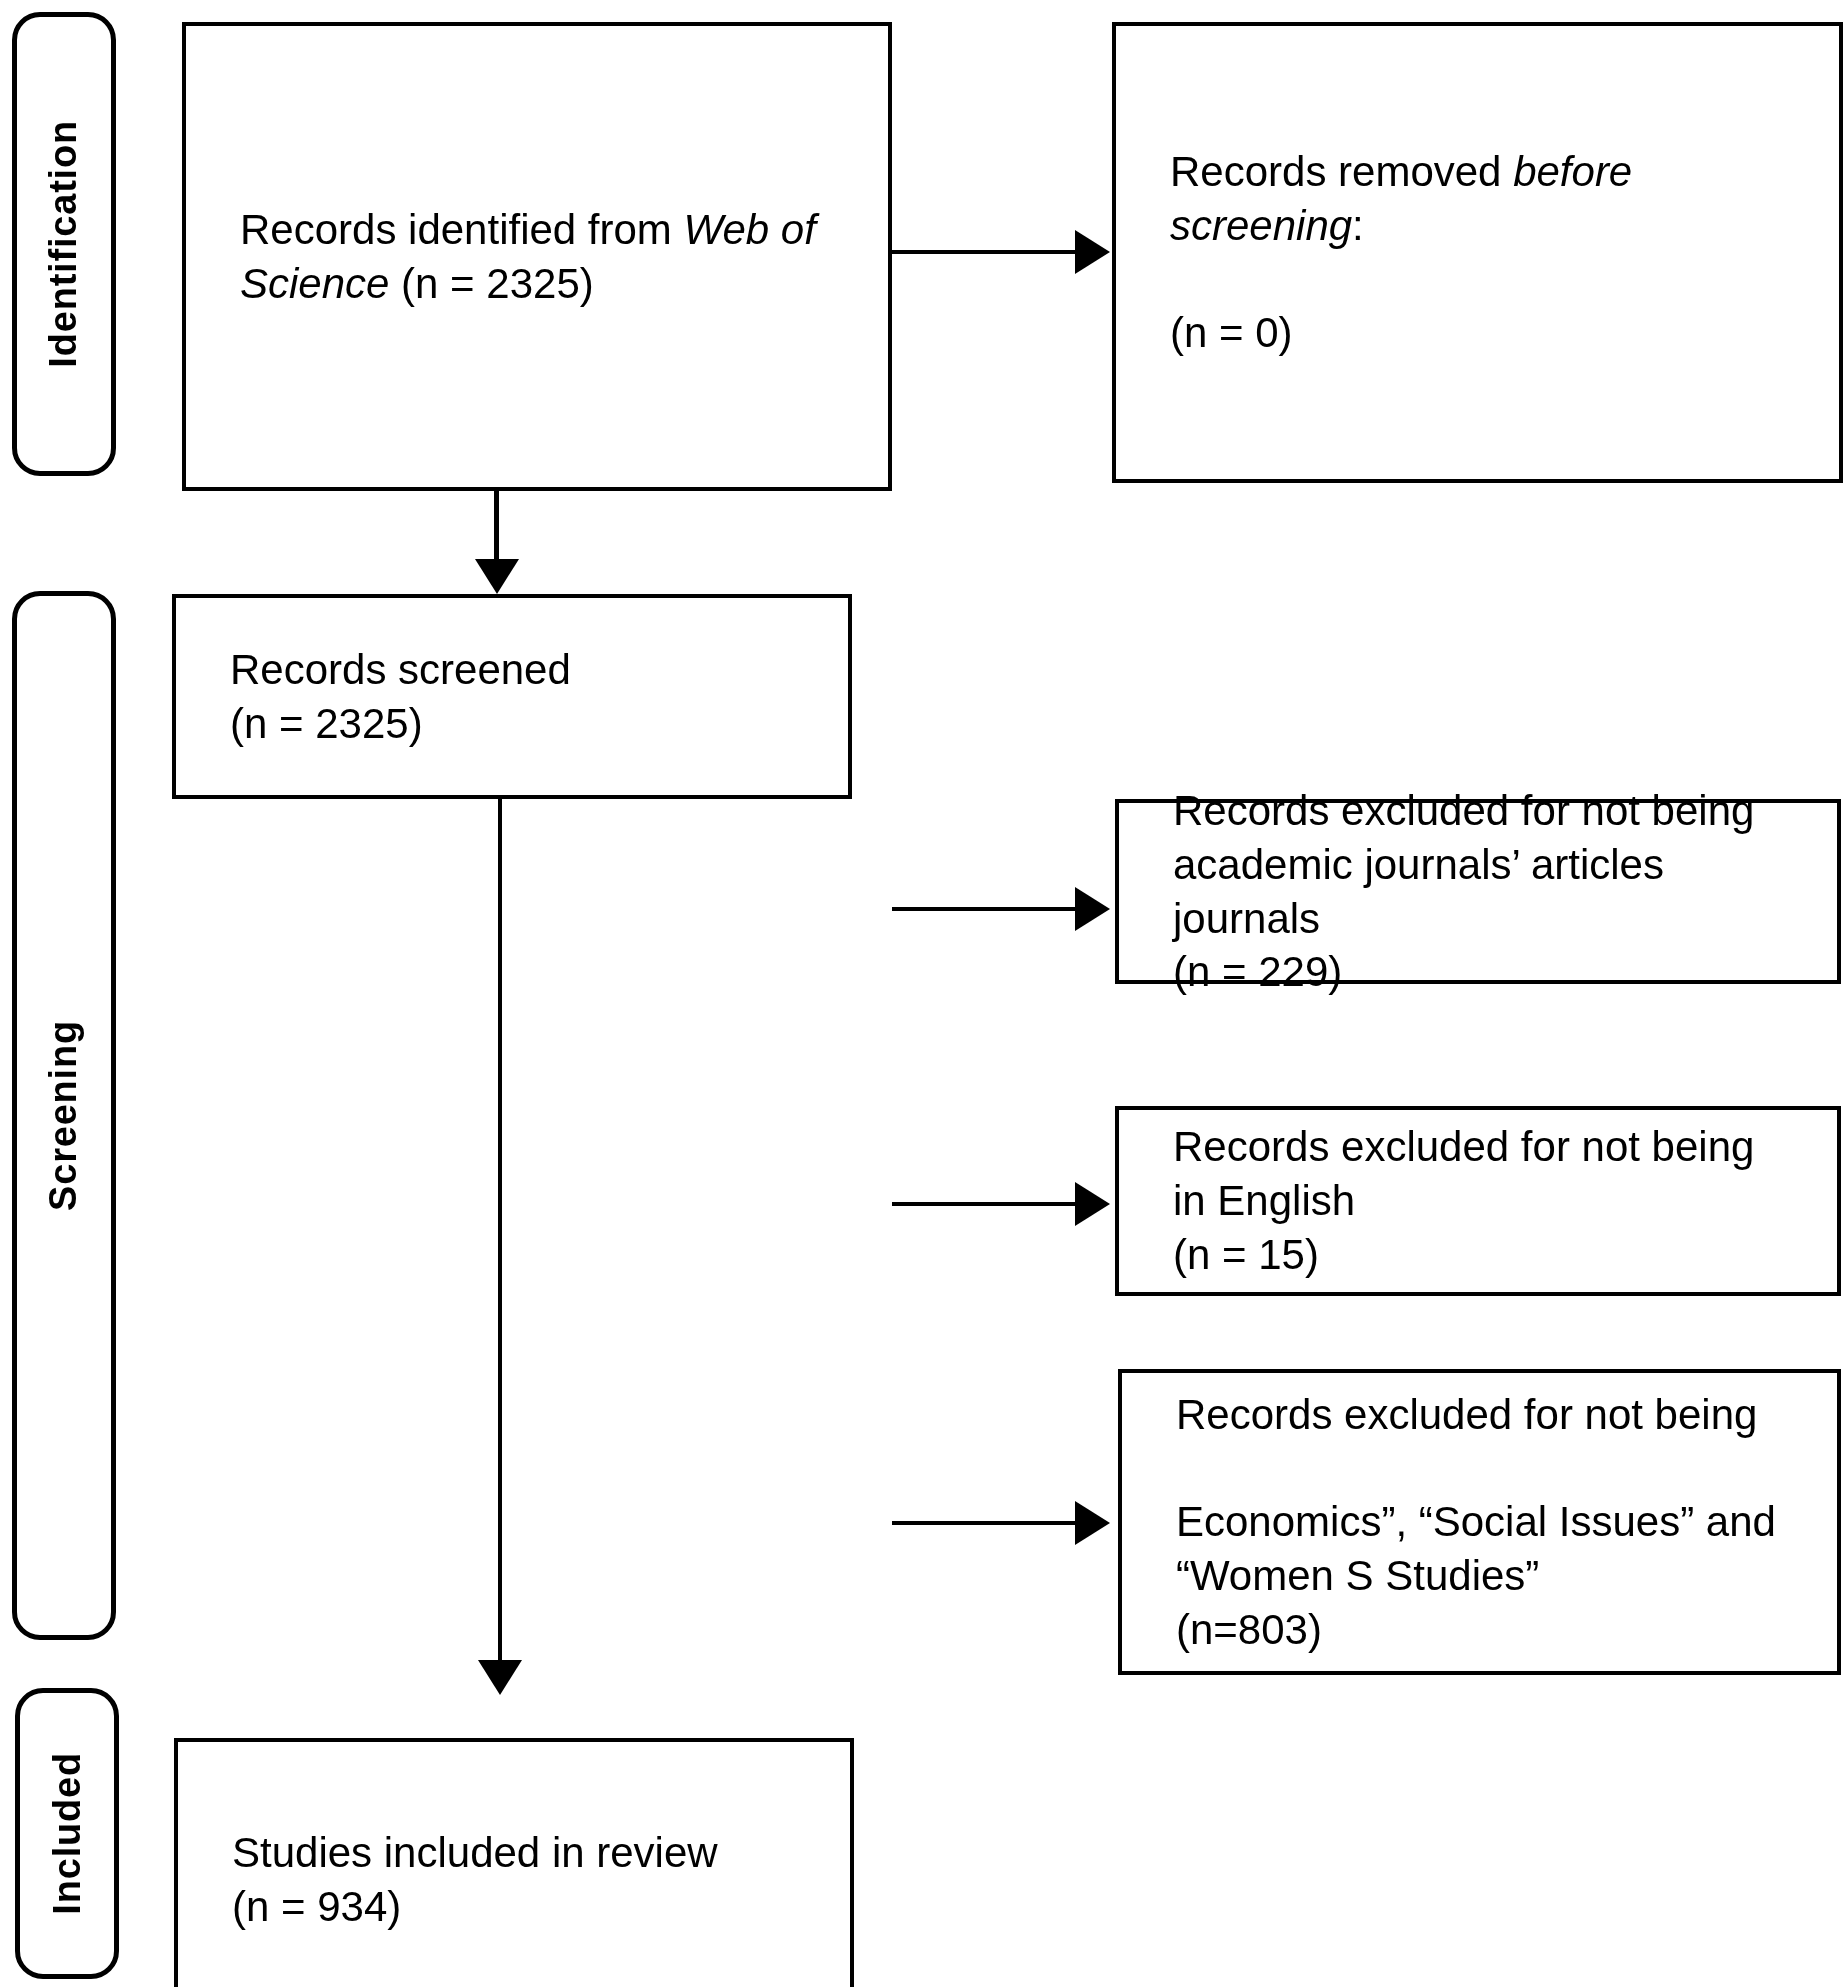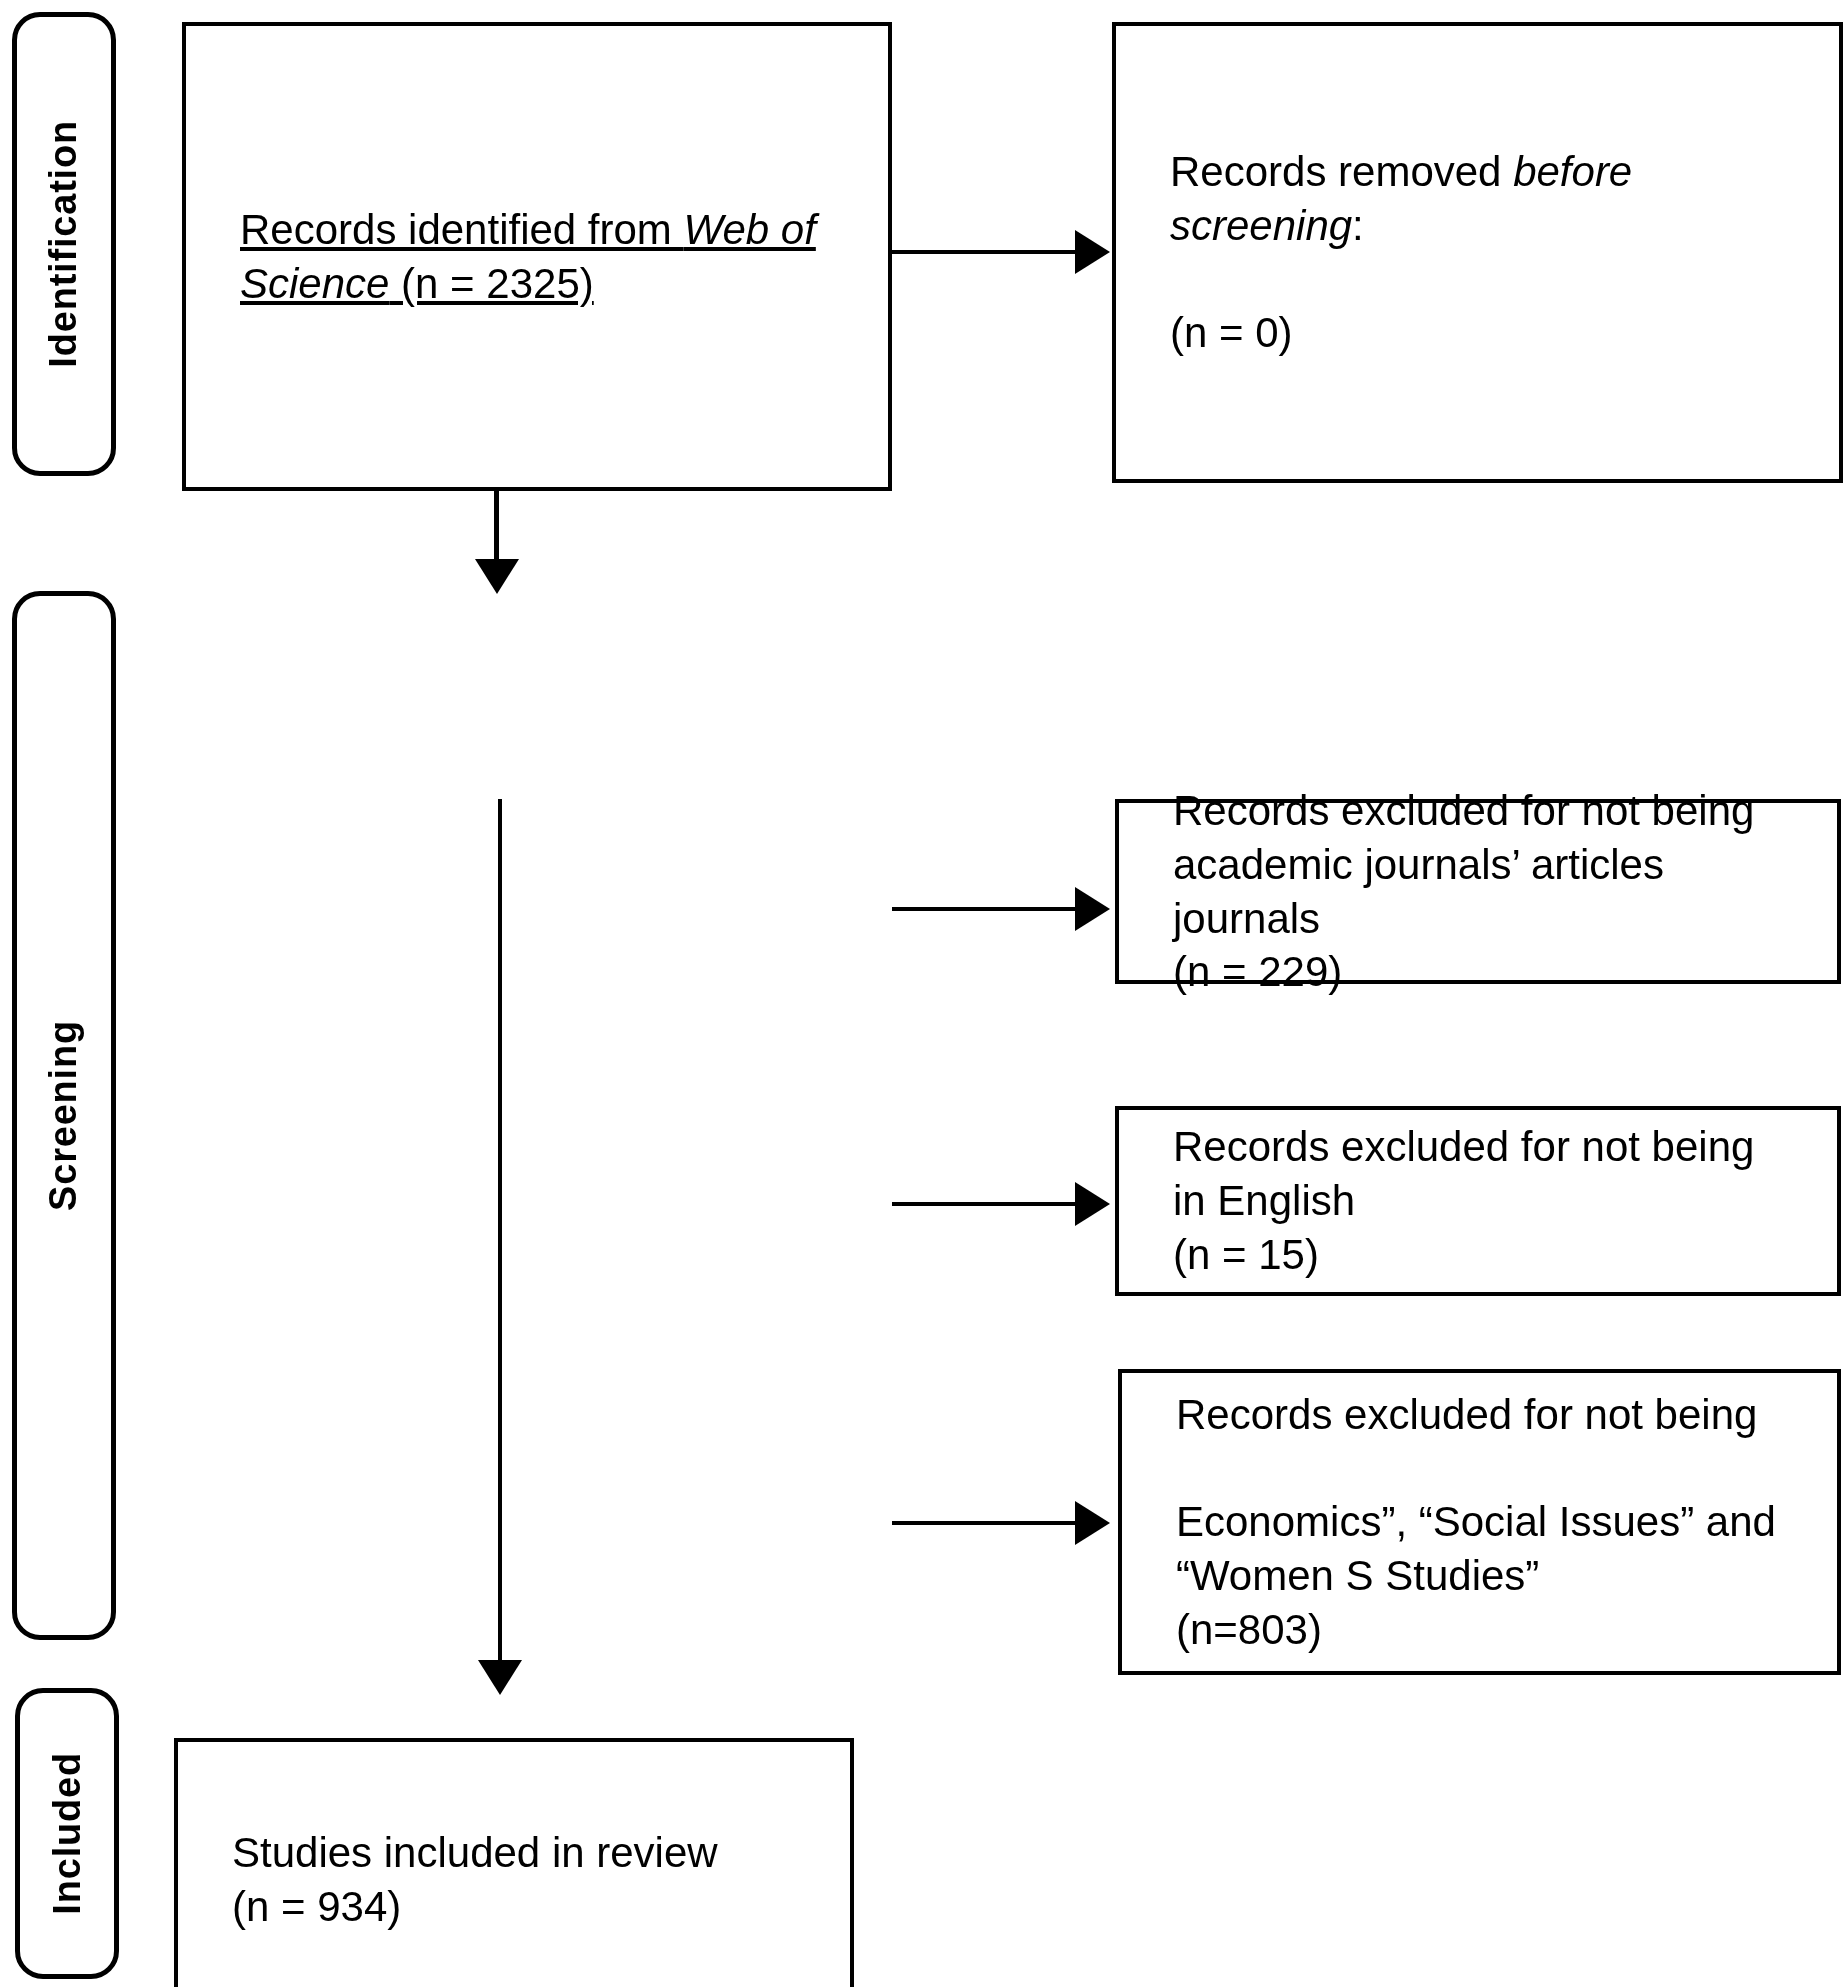--- a/index.html
+++ b/index.html
@@ -100,21 +100,21 @@
   </div>
 
   <div class="stage-pill" style="left:11.7px; top:591px; width:104px; height:1049px;">
     <span class="pill-label">Screening</span>
   </div>
 
   <div class="stage-pill" style="left:15px; top:1688px; width:104px; height:291px;">
     <span class="pill-label">Included</span>
   </div>
 
-  <div class="flow-box" style="left:182px; top:22px; width:710px; height:469px;text-decoration:underline;">
+  <div class="flow-box" style="left:182px; top:22px; width:710px; height:469px;">
     <div class="box-text">
       <span>Records identified from </span><span class="em">Web of</span><br>
       <span class="em">Science</span><span> (n = 2325)</span>
     </div>
   </div>
 
   <div class="h-line" style="left:892px; top:250px; width:185px;"></div>
   <div class="arrow-right" style="left:1075px; top:230px;"></div>
 
   <div class="flow-box" style="left:1112px; top:22px; width:731px; height:461px;">
@@ -122,20 +122,26 @@
       <span>Records removed </span><span class="em">before</span><br>
       <span class="em">screening</span><span>:</span><br>
       <span class="indent"></span><br>
       <span>(n = 0)</span>
     </div>
   </div>
 
   <div class="v-line" style="left:494px; top:491px; width:5px; height:70px;"></div>
   <div class="arrow-down" style="left:475px; top:559px;"></div>
 
+  <div class="flow-box" style="left:172px; top:594px; width:680px; height:205px;">
+    <div class="box-text">
+      <span>Records screened</span><br>
+      <span>(n = 2325)</span>
+    </div>
+  </div>
 
   <div class="v-line" style="left:498px; top:799px; width:4.2px; height:864px;"></div>
   <div class="arrow-down" style="left:478px; top:1660px;"></div>
 
   <div class="h-line" style="left:892px; top:907px; width:185px;"></div>
   <div class="arrow-right" style="left:1075px; top:887px;"></div>
 
   <div class="flow-box" style="left:1115px; top:799px; width:726px; height:185px;">
     <div class="box-text">
       <span>Records excluded for not being</span><br>

